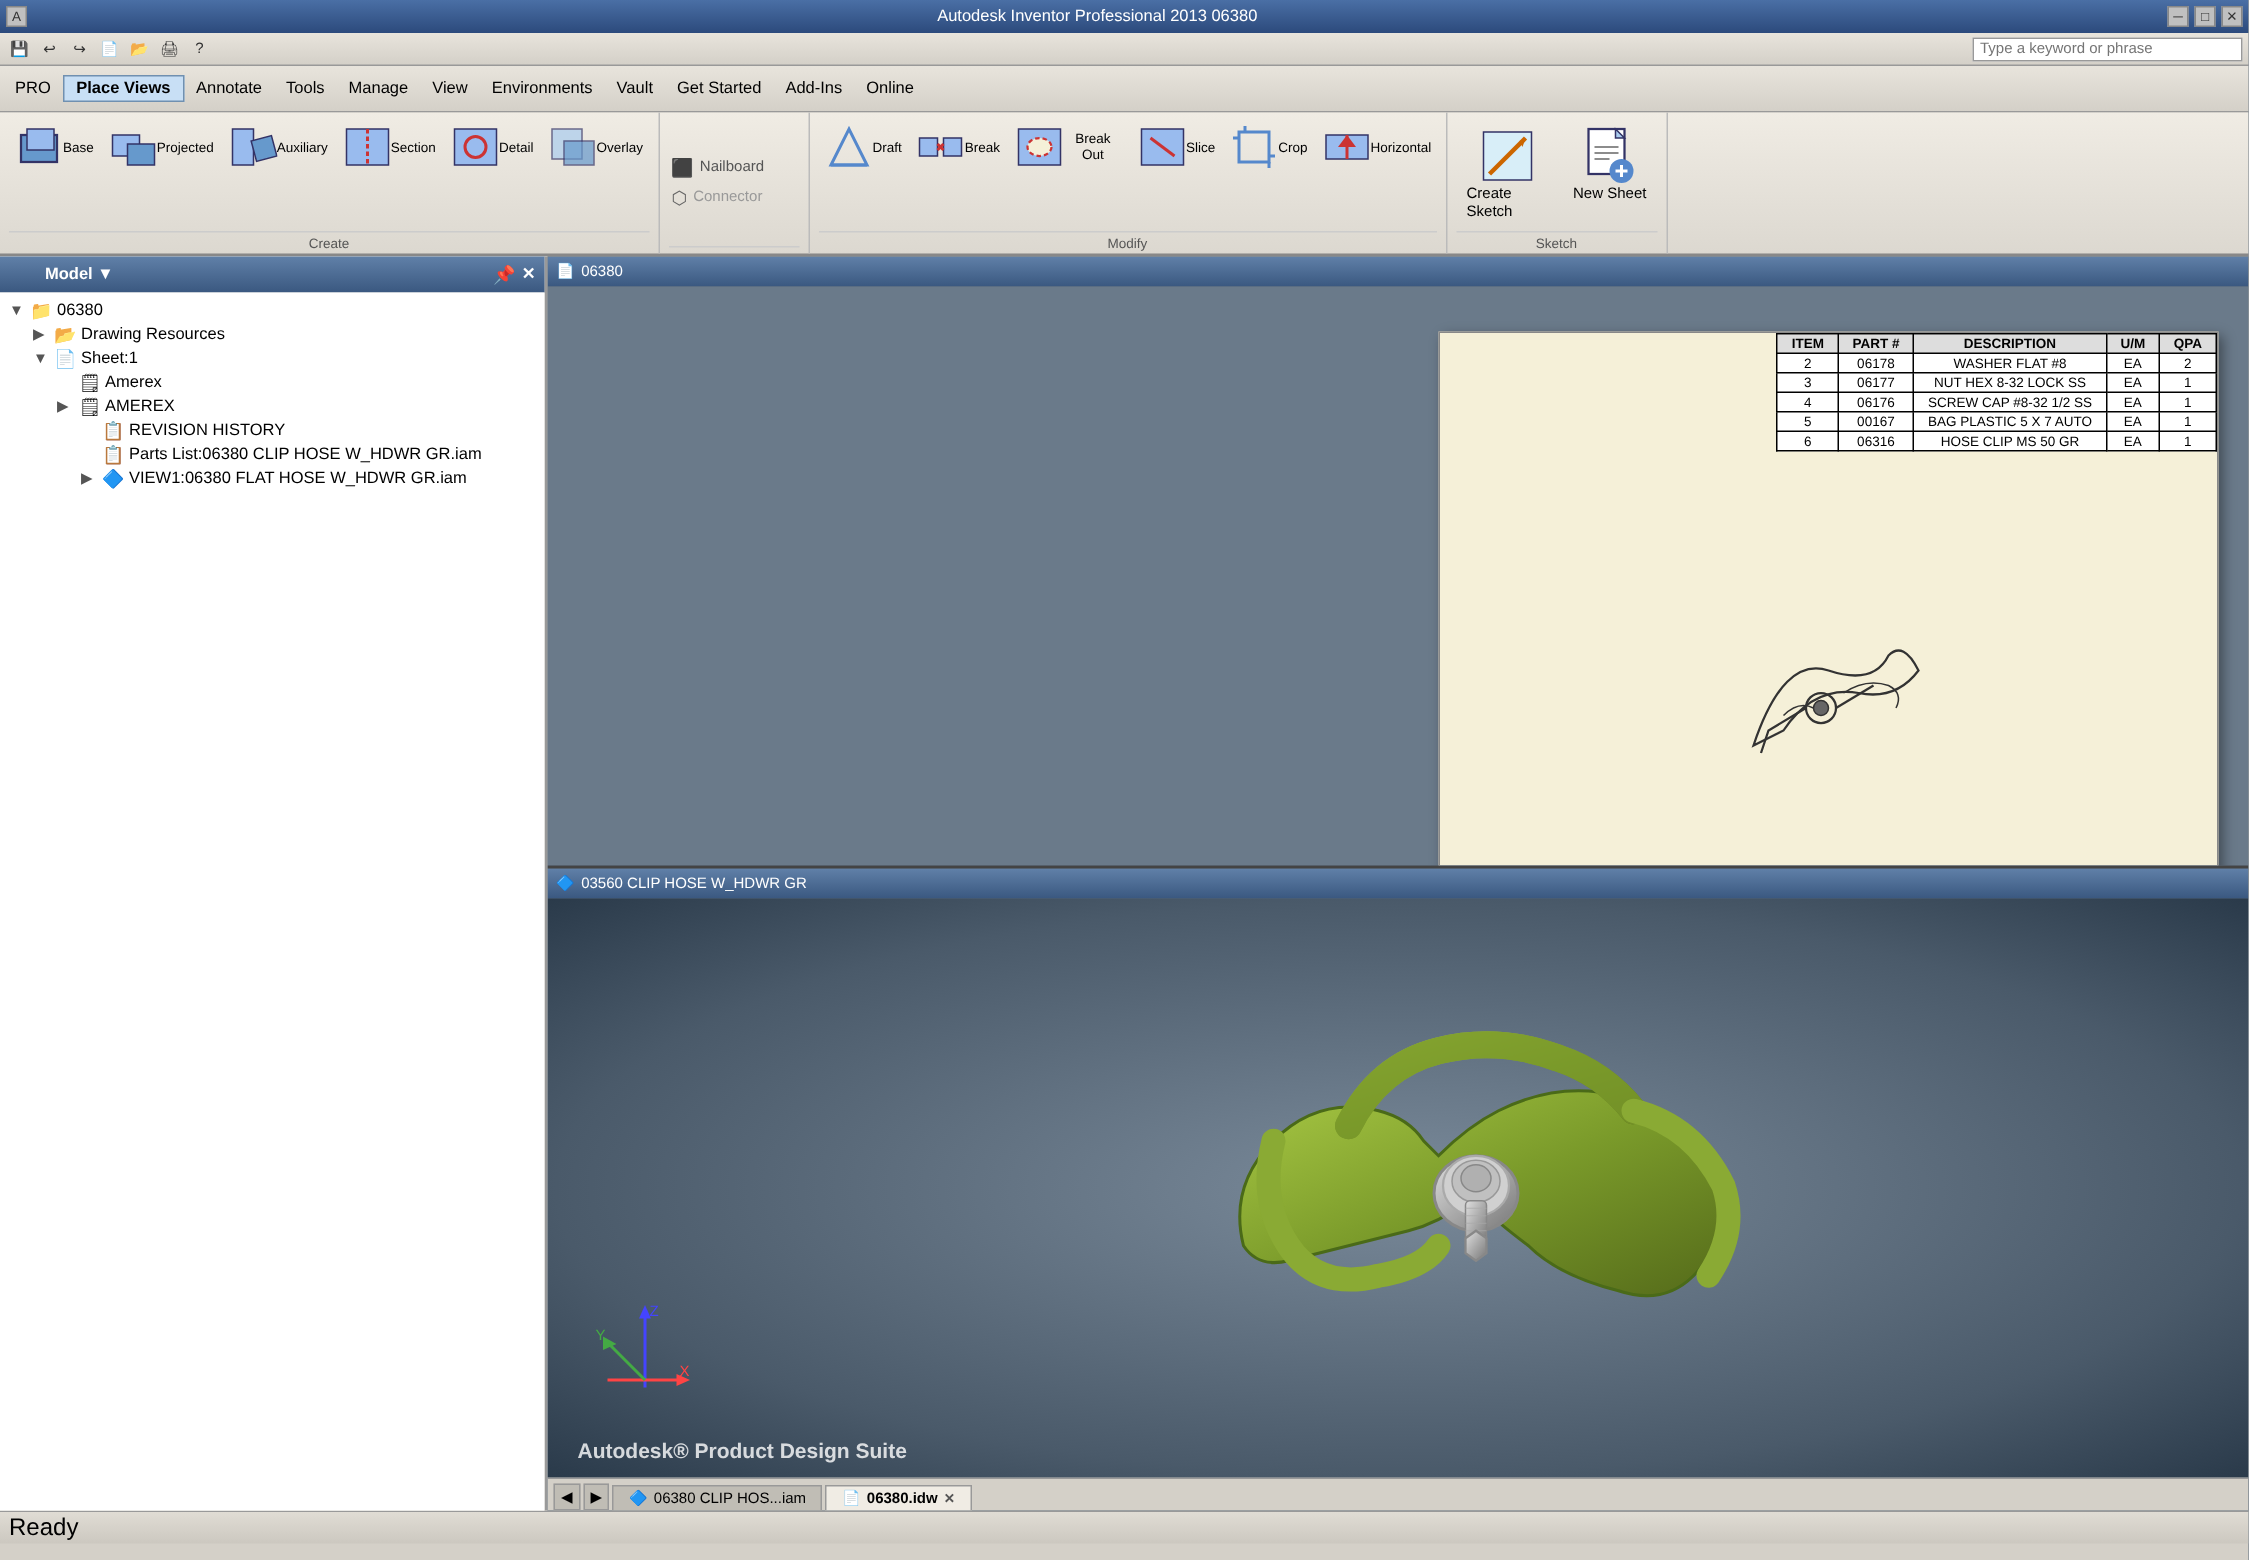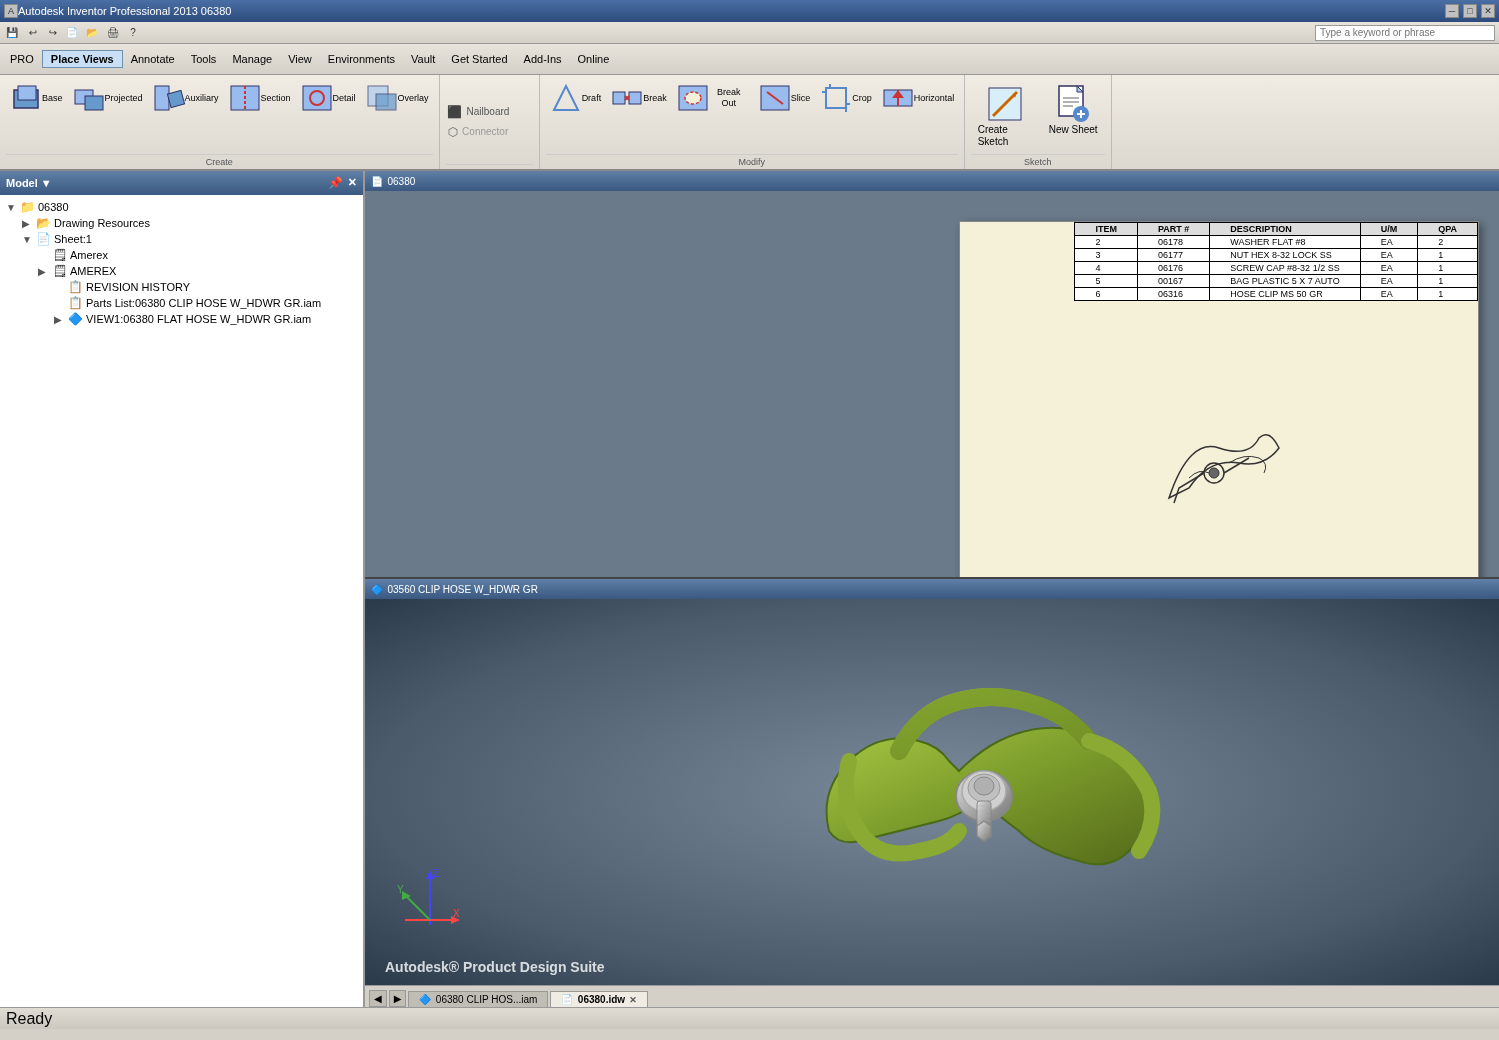--- a/index.html
+++ b/index.html
@@ -10,21 +10,21 @@
       height: 22px;
       background: linear-gradient(to bottom, #4a6fa5, #2c4a7c);
       display: flex;
       align-items: center;
       justify-content: space-between;
       padding: 0 4px;
       color: white;
       font-size: 11px;
     }
     #title-bar-left { display: flex; align-items: center; gap: 4px; }
-    #title-bar-title { flex: 1; text-align: left; font-size: 11px; }
+    #title-bar-title { flex: 1; text-align: center; font-size: 11px; }
     #title-bar-right { display: flex; gap: 4px; }
     .title-btn { width: 14px; height: 14px; background: #c0c0c0; border: 1px solid #888; font-size: 9px; display: flex; align-items: center; justify-content: center; cursor: pointer; color: #333; }
 
     
     #quick-bar {
       height: 22px;
       background: linear-gradient(to bottom, #e8e4dc, #d4d0c8);
       display: flex;
       align-items: center;
       padding: 0 4px;
@@ -227,22 +227,22 @@
       position: absolute;
       top: 0;
       right: 0;
       border-collapse: collapse;
       font-size: 9px;
       background: white;
       border: 1px solid #000;
     }
     #parts-table th, #parts-table td {
       border: 1px solid #000;
-      padding: 1px 20px;
-      text-align: left;
+      padding: 1px 9px;
+      text-align: center;
       white-space: nowrap;
     }
     #parts-table th { background: #ddd; font-weight: bold; }
 
     
     #view3d-window {
       flex: 1;
       position: relative;
       overflow: hidden;
     }
@@ -540,21 +540,21 @@
       </div>
     </div>
     <div class="ribbon-group-label">Sketch</div>
   </div>
 </div>
 
 <div id="main" style="height: 836px;">
 
   <div id="sidebar">
     <div id="sidebar-header">
-      <span style="cursor:pointer;">Model ▼</span>
+      <span style="cursor:pointer;margin-left:24px;">Model ▼</span>
       <div style="display:flex;gap:4px;">
         <span style="cursor:pointer;font-size:12px;">📌</span>
         <span style="cursor:pointer;">✕</span>
       </div>
     </div>
     <div id="sidebar-tree">
 
       <div class="tree-item">
         <span class="tree-indent" style="width:0px;"></span>
         <span class="tree-expand">▼</span>

